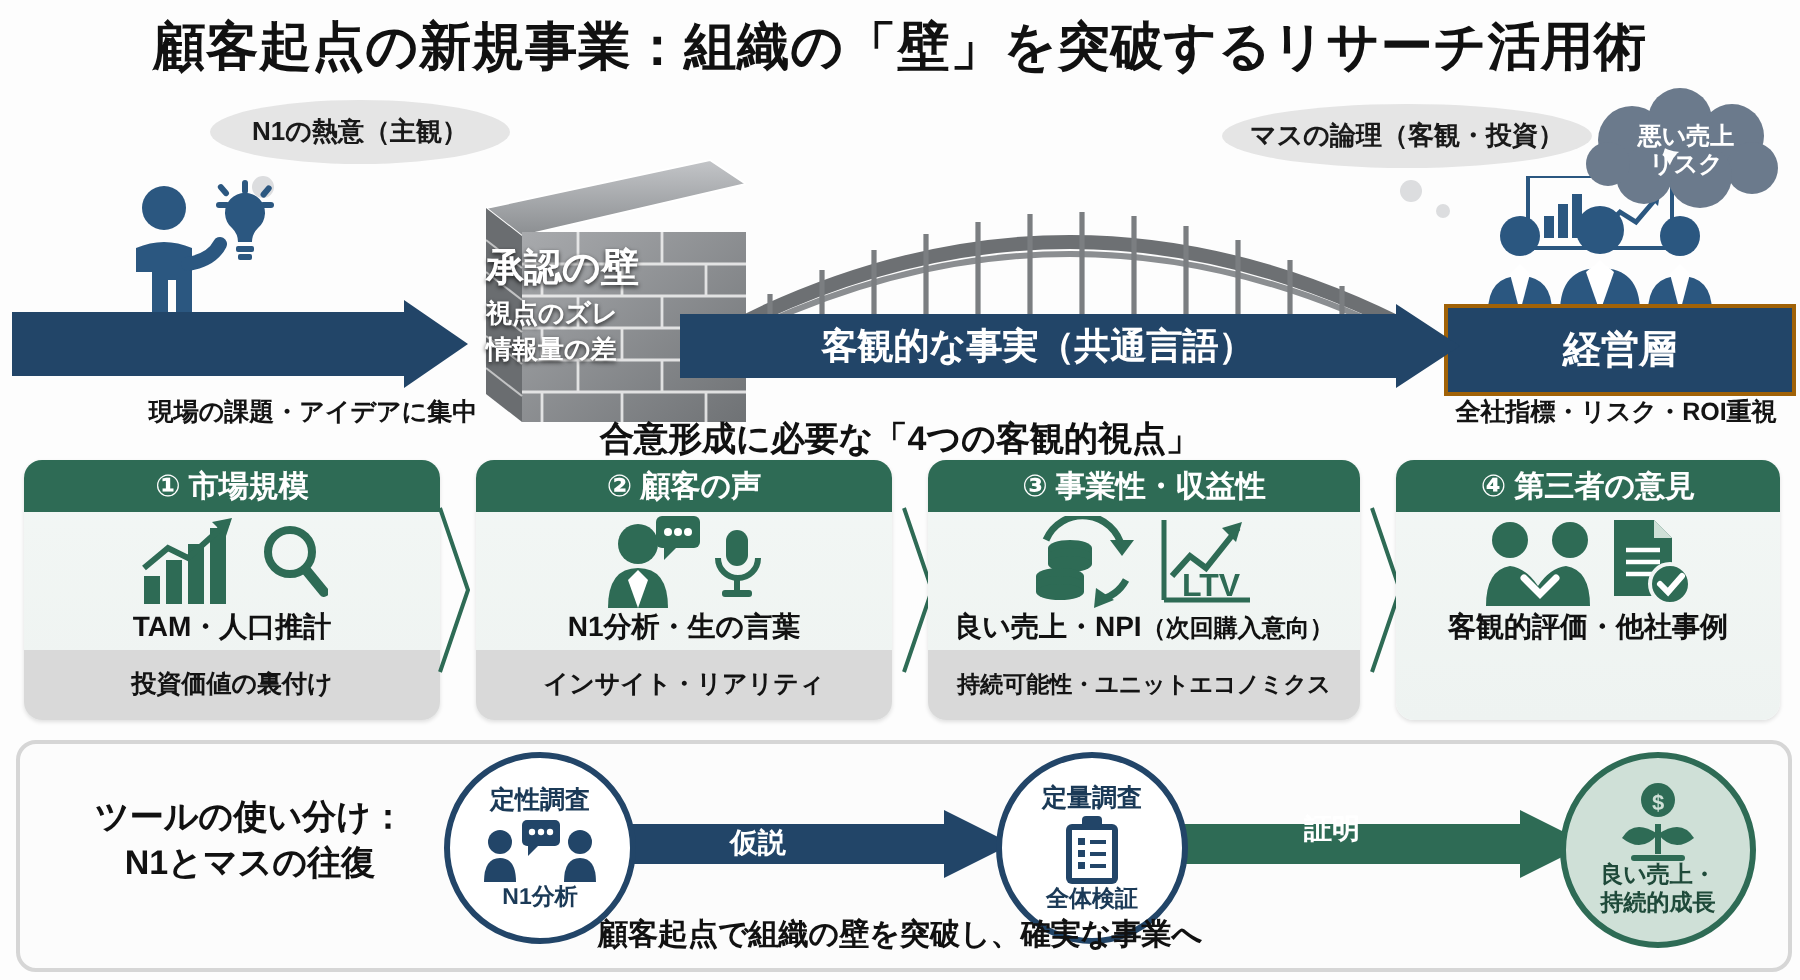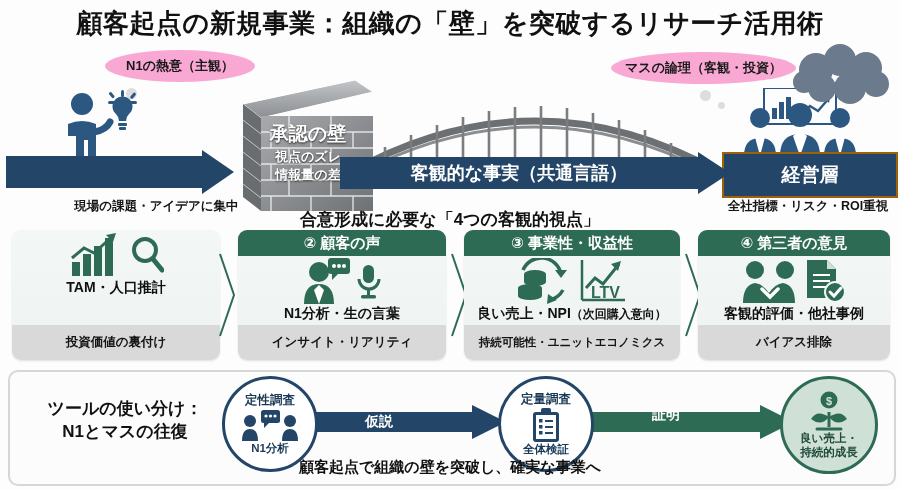--- a/index.html
+++ b/index.html
@@ -14,36 +14,36 @@
   .abs{position:absolute;}
 
   
   #title{
     left:0;top:6px;width:900px;text-align:center;
     font-size:26px;font-weight:bold;letter-spacing:.5px;color:#111;
   }
 
   
   .ellipse{
-    border-radius:50%;background:#f9a8d4;color:#1a1a1a;
+    border-radius:50%;background:#e5e5e5;color:#1a1a1a;
     display:flex;align-items:center;justify-content:center;
     font-size:13px;font-weight:bold;text-align:center;line-height:1.2;
   }
   .dot{border-radius:50%;background:#dcdddf;position:absolute;}
   .labelbar{
     background:#224568;border:2px solid #a16207;color:#fff;
     display:flex;align-items:center;justify-content:center;
     font-size:19px;font-weight:bold;
   }
   .subcap{font-size:12.5px;font-weight:bold;text-align:center;color:#141414;}
 
   
   #wallwrap{left:243px;top:76px;width:130px;height:135px;}
   .walltxt{
-    position:absolute;left:0;width:130px;text-align:center;color:#fff;
+    position:absolute;left:0;width:130px;color:#fff;
     text-shadow:0 1px 2px rgba(0,0,0,.75);
   }
 
   
   .card{
     position:absolute;top:230px;width:208px;height:130px;
     border-radius:9px;overflow:hidden;
     background:linear-gradient(180deg,#f3f7f5 0%,#eef3f1 100%);
     box-shadow:0 1px 2px rgba(0,0,0,.12);
   }
@@ -216,20 +216,26 @@
     <g fill="#6b7a8c">
       <circle cx="28" cy="26" r="17"></circle>
         <circle cx="52" cy="16" r="16"></circle>
       <circle cx="78" cy="24" r="16"></circle>
         <circle cx="88" cy="40" r="13"></circle>
       <circle cx="62" cy="44" r="16"></circle>
         <circle cx="34" cy="44" r="14"></circle>
       <circle cx="16" cy="38" r="11"></circle>
     </g>
   </svg>
+  <div id="cloud">
+    <span style="display:block">
+      <span>悪い売上</span><br>
+      <span>リスク</span>
+    </span>
+  </div>
 
   <svg class="abs" style="left:730px;top:88px;" width="140" height="68" viewBox="0 0 140 68">
 
     <rect x="34" y="0" width="72" height="36" fill="none" stroke="#2b5780" stroke-width="2"></rect>
     <rect x="42" y="20" width="5" height="11" fill="#2b5780"></rect>
     <rect x="49" y="14" width="5" height="17" fill="#2b5780"></rect>
     <rect x="56" y="9" width="5" height="22" fill="#2b5780"></rect>
     <polyline points="70,28 80,18 88,23 100,9" stroke="#2b5780" stroke-width="2.4" fill="none"></polyline>
     <polygon points="100,9 94,10 99,15" fill="#2b5780"></polygon>
     <g fill="#2b5780">
@@ -244,20 +250,21 @@
     <path d="M30 44 l-5 5 5 19 5 -19z" fill="#fff"></path>
     <path d="M110 44 l-5 5 5 19 5 -19z" fill="#fff"></path>
   </svg>
 
   <div class="abs labelbar" style="left:722px;top:152px;width:172px;height:42px;">経営層</div>
   <div class="abs subcap" style="left:712px;top:198px;width:192px;">全社指標・リスク・ROI重視</div>
 
   <div class="abs" style="left:0;top:208px;width:900px;text-align:center;font-size:17px;font-weight:bold;color:#111;">合意形成に必要な「4つの客観的視点」</div>
 
   <div class="card" style="left:12px;">
+    <div class="card-head">① 市場規模</div>
     <div class="card-icon">
       <svg width="56" height="46" viewBox="0 0 56 46">
         <g fill="#2e6b55">
           <rect x="4" y="30" width="8" height="14"></rect>
             <rect x="15" y="22" width="8" height="22"></rect>
           <rect x="26" y="14" width="8" height="30"></rect>
             <rect x="37" y="6" width="8" height="38"></rect>
         </g>
         <polyline points="4,26 16,16 26,21 46,3" stroke="#2e6b55" stroke-width="3" fill="none"></polyline>
         <polygon points="48,1 38,3 45,10" fill="#2e6b55"></polygon>
@@ -365,21 +372,20 @@
         <g stroke="#fff" stroke-width="2.2">
           <line x1="9" y1="17" x2="26" y2="17"></line>
             <line x1="9" y1="23" x2="26" y2="23"></line>
           <line x1="9" y1="29" x2="22" y2="29"></line>
         </g>
         <circle cx="31" cy="34" r="10" fill="#2e6b55" stroke="#f1f5f3" stroke-width="2"></circle>
         <path d="M26 34 l4 4 7 -8" stroke="#fff" stroke-width="3" fill="none" stroke-linecap="round"></path>
       </svg>
     </div>
     <div class="card-main">客観的評価・他社事例</div>
-    <div class="card-foot">バイアス排除</div>
   </div>
 
   <div class="abs" id="panel"></div>
 
   <div class="abs" id="tooltitle">
     <span>ツールの使い分け：</span><br>
     <span>N1とマスの往復</span>
   </div>
 
   <svg class="abs" style="left:286px;top:405px;" width="220" height="34" viewBox="0 0 220 34">

